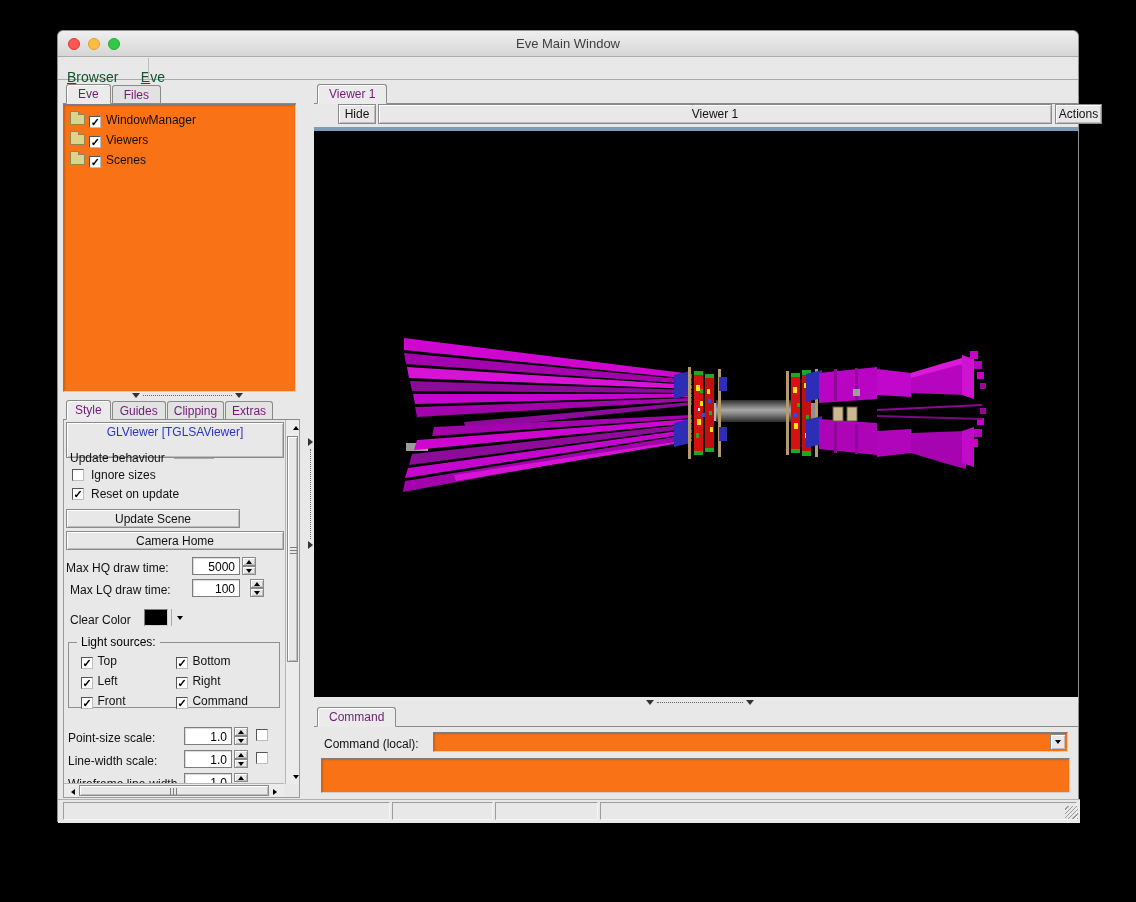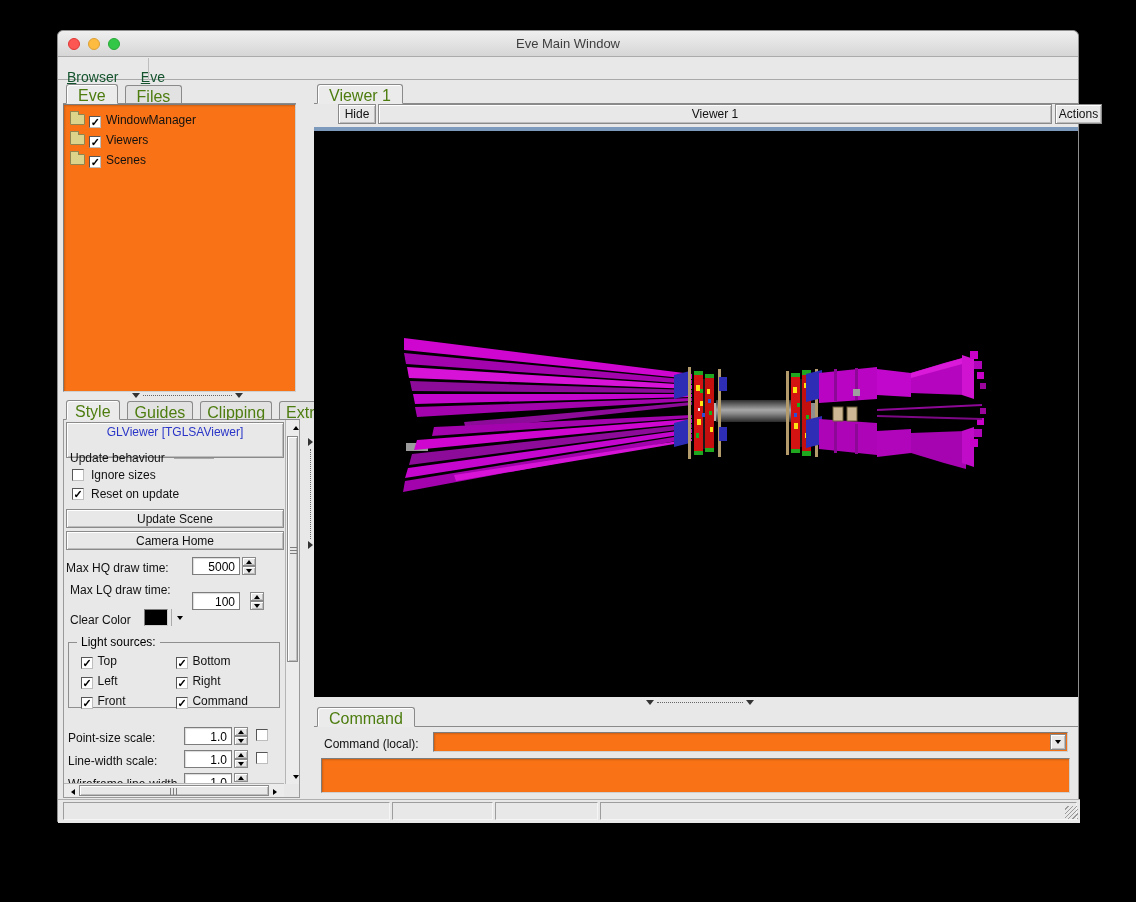--- a/index.html
+++ b/index.html
@@ -20,22 +20,22 @@
              border-bottom:1px solid #a9a9a9; }
   .menu-item { display:inline-block; font-size:14px; color:#14532d; padding:11px 9px 0 9px; }
   .menu-item .accel { text-decoration:underline; }
   .menubar .mdiv { position:absolute; left:90px; top:0; width:1px; height:22px; background:#bdbdbd; }
   
   .raised { background:#e8e8e8; border:1px solid #8a8a8a;
             box-shadow: inset 1px 1px 0 #ffffff, inset -1px -1px 0 #bdbdbd; }
   .sunken { background:#f97316; border:1px solid #7d7d7d; border-bottom-color:#cfcfcf; border-right-color:#cfcfcf;
             box-shadow: inset 1px 1px 2px rgba(0,0,0,0.18); }
   .tabbar { position:absolute; border-bottom:1px solid #8a8a8a; display:flex; align-items:flex-end; padding-left:3px; }
-  .tab { font-size:16px; color:#4d7c0f; background:#e2e2e2; border:1px solid #8a8a8a; border-bottom:none;
-         border-radius:3px 3px 0 0; padding:2px 11px 2px 11px; margin-right:7px; height:18px; position:relative; }
+  .tab { font-size:12px; color:#701a75; background:#e2e2e2; border:1px solid #8a8a8a; border-bottom:none;
+         border-radius:3px 3px 0 0; padding:2px 11px 2px 11px; margin-right:1px; height:18px; position:relative; }
   .tab.active { background:#ebebeb; height:20px; margin-bottom:-1px; border-bottom:1px solid #ebebeb; z-index:3;
                 box-shadow: inset 1px 1px 0 #fff; }
   .btn { font-size:12px; color:#111; text-align:center; }
   .cb { display:inline-block; width:12px; height:12px; background:#fff; border:1px solid #565656;
         border-bottom-color:#bdbdbd; border-right-color:#bdbdbd; font-size:11px; line-height:10px;
         text-align:center; color:#000; font-weight:bold; vertical-align:-2px; }
   .lbl { font-size:12px; color:#111; }
   .folder { position:relative; display:inline-block; width:15px; height:11px; background:#ddd48b;
             border:1px solid #8f8550; border-radius:1px; vertical-align:-1px; }
   .folder::before { content:""; position:absolute; left:-1px; top:-4px; width:7px; height:3px;
@@ -123,38 +123,38 @@
 
       <span class="lbl" style="position:absolute; left:6px; top:31px;">Update behaviour</span>
       <div style="position:absolute; left:110px; top:38px; width:40px; border-top:1px solid #aaa;"></div>
 
       <span class="cb" style="position:absolute; left:8px; top:49px;"></span>
       <span class="lbl" style="position:absolute; left:27px; top:48px;">Ignore sizes</span>
 
       <span class="cb checked" style="position:absolute; left:8px; top:68px;">✓</span>
       <span class="lbl" style="position:absolute; left:27px; top:67px;">Reset on update</span>
 
-      <div class="raised btn" style="position:absolute; left:2px; top:89px; width:218px; height:19px; line-height:18px;">Update Scene</div>
+      <div class="raised btn" style="position:absolute; left:2px; top:89px; width:174px; height:19px; line-height:18px;">Update Scene</div>
       <div class="raised btn" style="position:absolute; left:2px; top:111px; width:218px; height:19px; line-height:18px;">Camera Home</div>
 
       <span class="lbl" style="position:absolute; left:2px; top:141px;">Max HQ draw time:</span>
       <div class="spin" style="left:128px; top:137px;">
         <div class="val">5000</div>
         <div class="btns">
           <div class="sbtn raised">
               <div class="tri-up"></div>
             </div>
           <div class="sbtn raised">
               <div class="tri-down"></div>
             </div>
         </div>
       </div>
 
       <span class="lbl" style="position:absolute; left:6px; top:163px;">Max LQ draw time:</span>
-      <div class="spin" style="left:128px; top:172px;gap:8px;">
+      <div class="spin" style="left:128px; top:159px;gap:8px;">
         <div class="val">100</div>
         <div class="btns">
           <div class="sbtn raised">
               <div class="tri-up"></div>
             </div>
           <div class="sbtn raised">
               <div class="tri-down"></div>
             </div>
         </div>
       </div>

